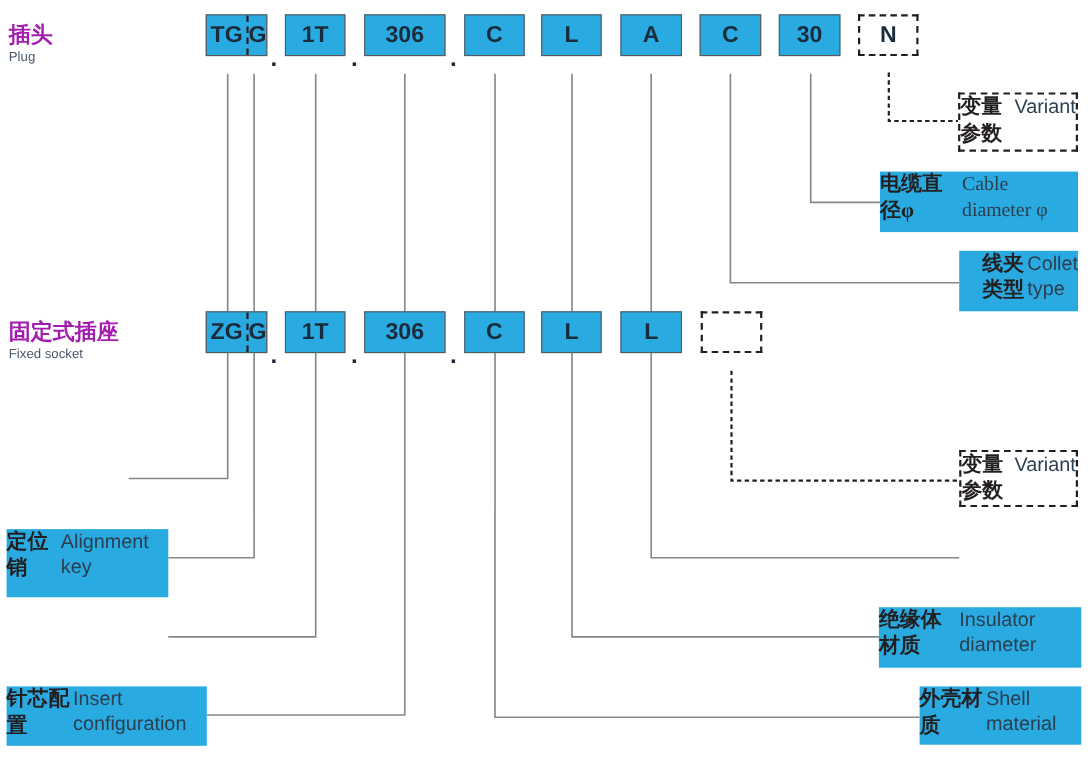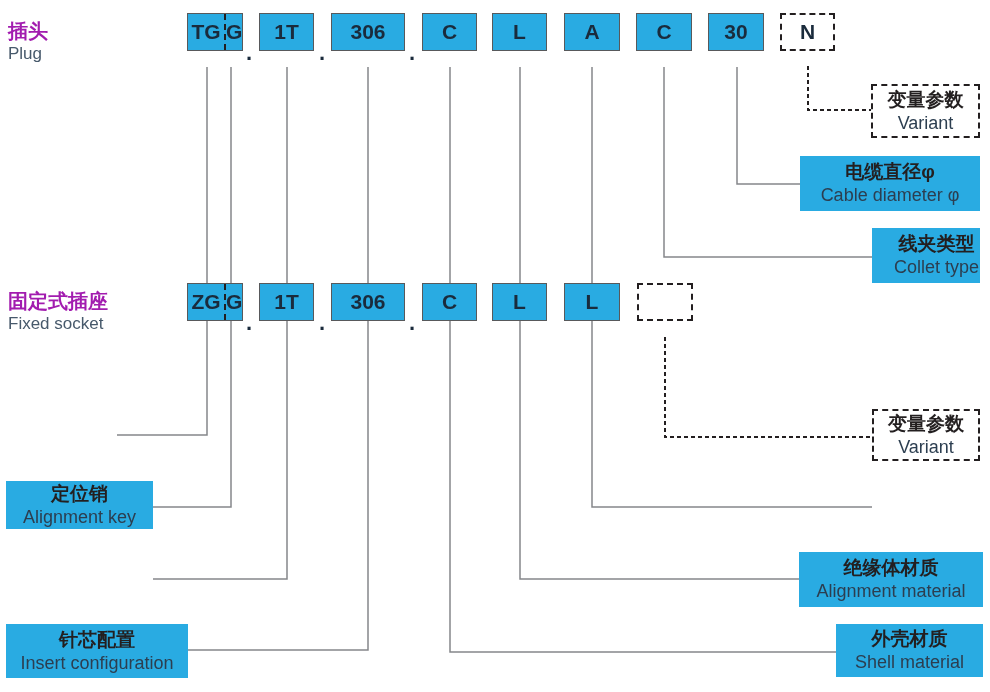--- a/index.html
+++ b/index.html
@@ -10,27 +10,27 @@
             box-sizing:border-box;display:flex;align-items:center;justify-content:center;
             font-weight:bold;font-size:21px;color:#1A2B3C;z-index:2;}
   .row2{top:283px;}
   .split{justify-content:stretch;padding:0;}
   .split .cell{display:flex;align-items:center;justify-content:center;height:100%;}
   .split .cell.l{flex:0 0 36px;}
   .split .cell.r{flex:1;border-left:2px dashed #231F20;}
   .dashed-box{background:#ffffff;border:2px dashed #231F20;color:#1A2B3C;}
   .sep{position:absolute;width:14px;height:54px;display:flex;align-items:flex-end;justify-content:flex-start;
        padding-bottom:1px;box-sizing:border-box;font-weight:bold;font-size:22px;color:#1A2B3C;z-index:2;}
-  .label-box{position:absolute;background:#29ABE2;box-sizing:border-box;display:flex;flex-direction:column;
-             align-items:center;justify-content:center;line-height:1.25;z-index:2;}
+  .label-box{position:absolute;background:#29ABE2;box-sizing:border-box;display:flex;flex-direction:row;
+             align-items:flex-start;justify-content:center;line-height:1.25;z-index:2;}
   .label-box .zh{font-weight:bold;font-size:19px;color:#231F20;}
   .label-box .en{font-size:18px;color:#2C3E50;}
   .label-box.dashed{background:#ffffff;border:2px dashed #231F20;}
   .title-zh{position:absolute;font-weight:bold;font-size:20px;color:#a21caf;z-index:2;}
-  .title-en{position:absolute;font-size:17px;color:#47596B;z-index:2;}
+  .title-en{position:absolute;font-size:12px;color:#47596B;z-index:2;}
 </style>
 </head>
 <body>
 
 <div class="stage">
 
   <svg class="wires" width="990" height="692" viewBox="0 0 990 692">
     <g fill="none" stroke="#85878A" stroke-width="1.5">
       <path d="M207 67 V435 H117"></path>
       <path d="M231 67 V507 H153"></path>
@@ -76,47 +76,47 @@
   <span class="sep" style="left:246px;top:283px;">.</span>
   <div class="code-box row2" style="left:259px;width:55px;">1T</div>
   <span class="sep" style="left:319px;top:283px;">.</span>
   <div class="code-box row2" style="left:331px;width:74px;">306</div>
   <span class="sep" style="left:409px;top:283px;">.</span>
   <div class="code-box row2" style="left:422px;width:55px;">C</div>
   <div class="code-box row2" style="left:492px;width:55px;">L</div>
   <div class="code-box row2" style="left:564px;width:56px;">L</div>
   <div class="code-box dashed-box row2" style="left:637px;width:56px;"></div>
 
-  <div class="label-box" style="left:6px;top:481px;width:147px;height:48px;">
+  <div class="label-box" style="left:6px;top:481px;width:147px;height:62px;">
     <span class="zh">定位销</span>
     <span class="en">Alignment key</span>
   </div>
   <div class="label-box" style="left:6px;top:624px;width:182px;height:54px;">
     <span class="zh">针芯配置</span>
     <span class="en">Insert configuration</span>
   </div>
 
   <div class="label-box dashed" style="left:871px;top:84px;width:109px;height:54px;">
     <span class="zh">变量参数</span>
     <span class="en">Variant</span>
   </div>
-  <div class="label-box" style="left:800px;top:156px;width:180px;height:55px;">
+  <div class="label-box" style="left:800px;top:156px;width:180px;height:55px;font-family:Liberation Serif, serif;">
     <span class="zh">电缆直径φ</span>
     <span class="en">Cable diameter φ</span>
   </div>
   <div class="label-box" style="left:872px;top:228px;width:108px;height:55px;padding-left:21px;">
     <span class="zh">线夹类型</span>
     <span class="en">Collet type</span>
   </div>
   <div class="label-box dashed" style="left:872px;top:409px;width:108px;height:52px;">
     <span class="zh">变量参数</span>
     <span class="en">Variant</span>
   </div>
   <div class="label-box" style="left:799px;top:552px;width:184px;height:55px;">
     <span class="zh">绝缘体材质</span>
-    <span class="en">Alignment material</span>
+    <span class="en">Insulator diameter</span>
   </div>
   <div class="label-box" style="left:836px;top:624px;width:147px;height:53px;">
     <span class="zh">外壳材质</span>
     <span class="en">Shell material</span>
   </div>
 
 </div>
 
 </body></html>

